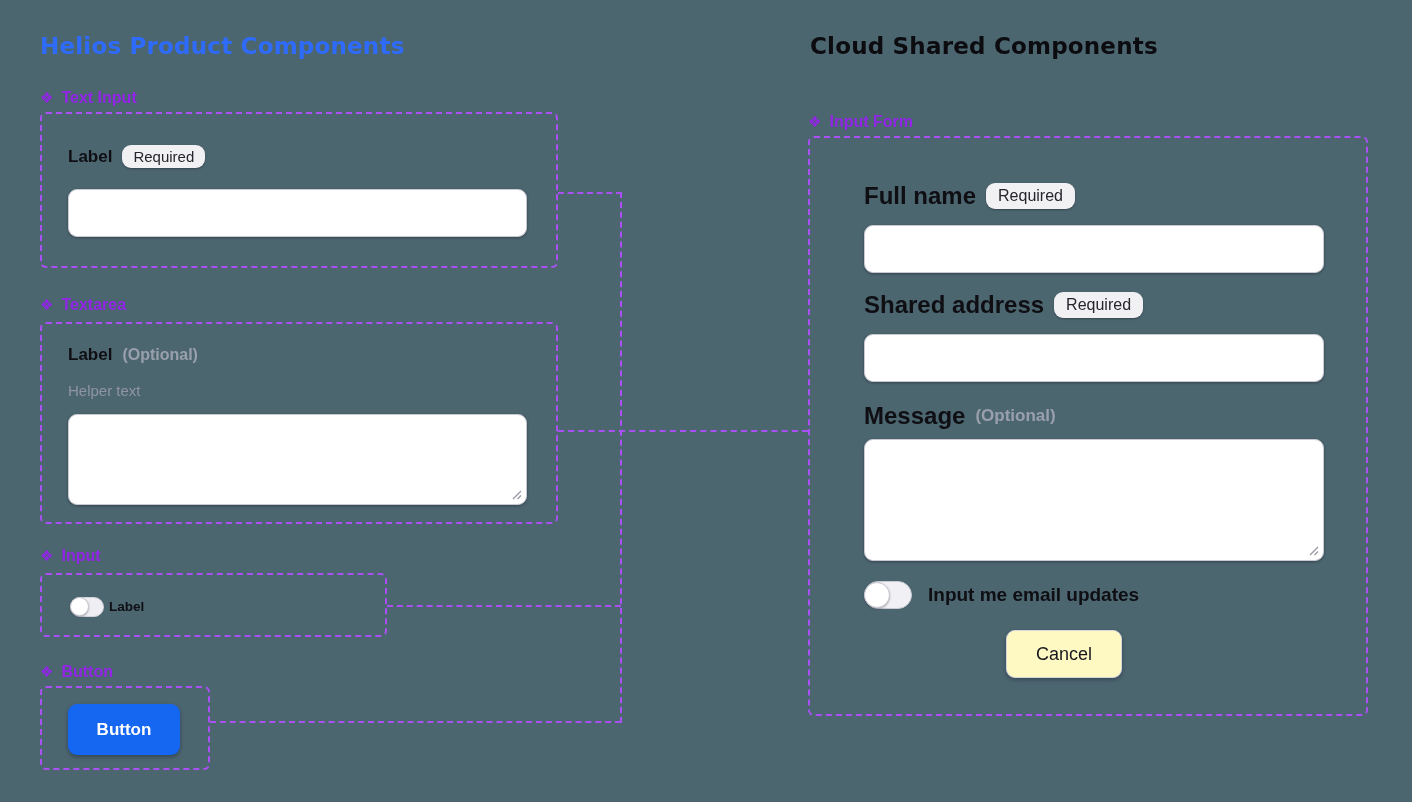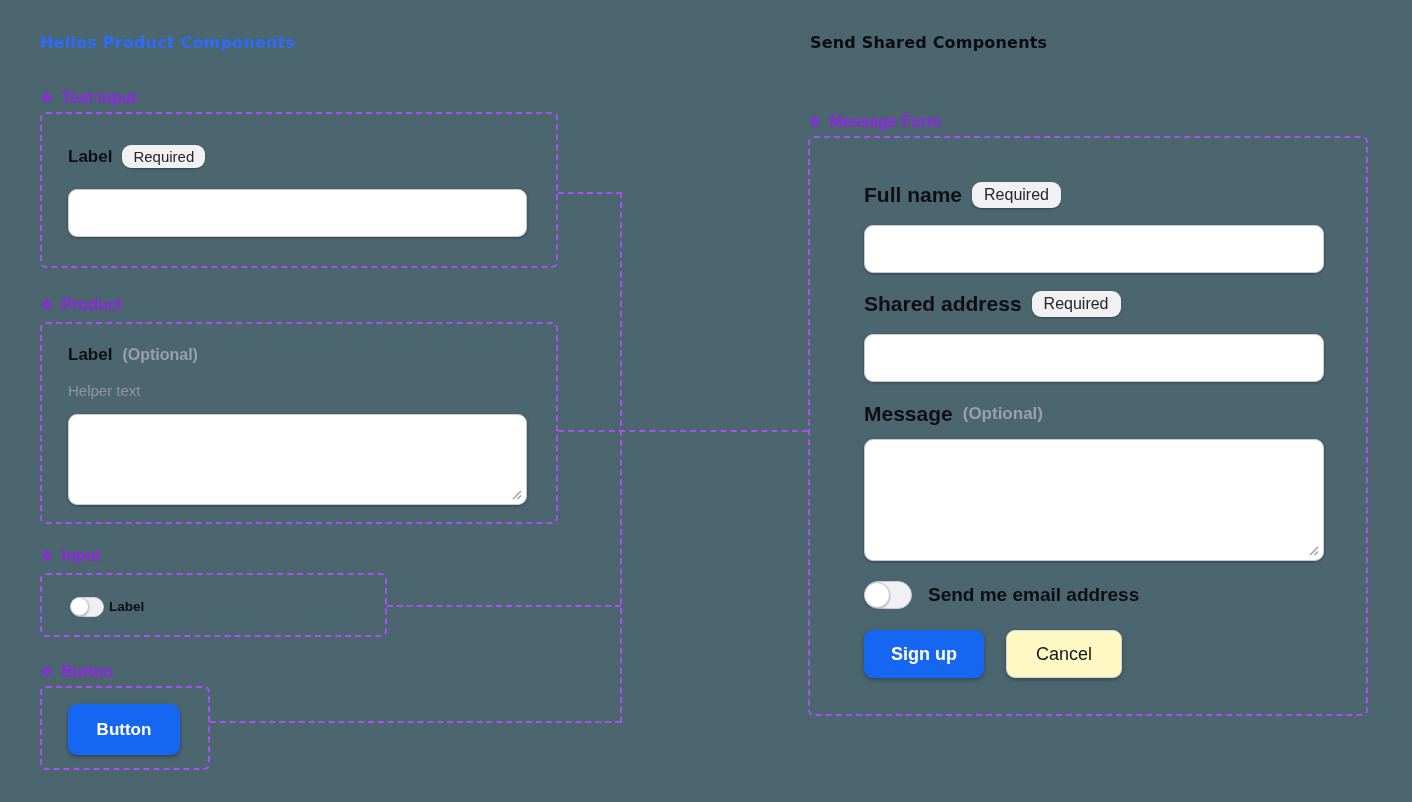--- a/index.html
+++ b/index.html
@@ -18,21 +18,21 @@
     background:var(--bg);
     font-family:"Liberation Sans",sans-serif;
     overflow:hidden;
   }
   .canvas{position:relative;width:1412px;height:802px;}
 
   .title{
     position:absolute;
     font-family:"DejaVu Sans",sans-serif;
     font-weight:bold;
-    font-size:16px;
+    font-size:23px;
     letter-spacing:.2px;
     white-space:nowrap;
     text-align:center;
   }
   .title-left{left:40px;top:33px;color:var(--title-blue);}
   .title-right{left:810px;top:33px;color:var(--title-dark);}
 
   .section-label{
     position:absolute;
     display:flex;align-items:center;gap:8px;
@@ -53,21 +53,21 @@
   .conn.v{border-left:2px dashed var(--outline);width:0;}
 
   .label-row{
     position:absolute;
     display:flex;align-items:center;gap:10px;
     color:var(--ink);
     white-space:nowrap;
   }
   .field-label{font-weight:bold;}
   .lr-17 .field-label{font-size:17px;}
-  .lr-18 .field-label{font-size:21px;}
+  .lr-18 .field-label{font-size:24px;}
   .optional{color:var(--muted);font-weight:bold;}
   .lr-17 .optional{font-size:16px;}
   .lr-18 .optional{font-size:17px;}
 
   .badge{
     background:#F1F1F4;
     color:#25252C;
     border-radius:9px;
     box-shadow:0 1px 2px rgba(15,15,25,.35);
     font-weight:normal;
@@ -157,21 +157,21 @@
   <div class="frame" style="left:40px;top:112px;width:518px;height:156px">
     <div class="label-row lr-17" style="left:26px;top:31px">
       <span class="field-label">Label</span>
       <span class="badge sm">Required</span>
     </div>
     <input class="text-input" style="left: 26px; top: 75px; width: 459px; height: 48px;" placeholder="">
   </div>
 
   <div class="section-label" style="left:40px;top:296px">
     <span class="marker">❖</span>
-    <span>Product</span>
+    <span>Textarea</span>
   </div>
   <div class="frame" style="left:40px;top:322px;width:518px;height:202px">
     <div class="label-row lr-17" style="left:26px;top:21px">
       <span class="field-label">Label</span>
       <span class="optional">(Optional)</span>
     </div>
     <div class="helper" style="left:26px;top:58px">Helper text</div>
     <div class="ta-wrap" style="left:26px;top:90px;width:459px;height:91px">
       <textarea placeholder="" style=""></textarea>
       <span class="grip">
@@ -194,25 +194,25 @@
   </div>
 
   <div class="section-label" style="left:40px;top:663px">
     <span class="marker">❖</span>
     <span>Button</span>
   </div>
   <div class="frame" style="left:40px;top:686px;width:170px;height:84px">
     <button class="btn btn-primary" style="left:26px;top:16px;width:112px;height:51px;font-size:17px">Button</button>
   </div>
 
-  <div class="title title-right">Send Shared Components</div>
+  <div class="title title-right">Cloud Shared Components</div>
 
   <div class="section-label" style="left:808px;top:113px">
     <span class="marker">❖</span>
-    <span>Message Form</span>
+    <span>Input Form</span>
   </div>
 
   <div class="frame" style="left:808px;top:136px;width:560px;height:580px">
 
     <div class="label-row lr-18" style="left:54px;top:44px">
       <span class="field-label">Full name</span>
       <span class="badge lg">Required</span>
     </div>
     <input class="text-input" style="left: 54px; top: 87px; width: 460px; height: 48px;" placeholder="">
 
@@ -231,19 +231,18 @@
       <span class="grip">
         <svg width="13" height="13" viewBox="0 0 13 13">
             <path d="M4 12 L12 4 M8.5 12 L12 8.5" stroke="#9A9AA6" stroke-width="1.3" fill="none"></path>
           </svg>
       </span>
     </div>
 
     <div class="toggle lg" style="left:54px;top:443px">
       <div class="knob"></div>
     </div>
-    <div class="toggle-label" style="left:118px;top:443px;line-height:28px;font-size:19px">Send me email address</div>
-
-    <button class="btn btn-primary" style="left:54px;top:492px;width:120px;height:48px;font-size:18px">Sign up</button>
+    <div class="toggle-label" style="left:118px;top:443px;line-height:28px;font-size:19px">Input me email updates</div>
+
     <button class="btn btn-secondary" style="left:196px;top:492px;width:116px;height:48px;font-size:18px">Cancel</button>
   </div>
 
 </div>
 
 </body></html>

